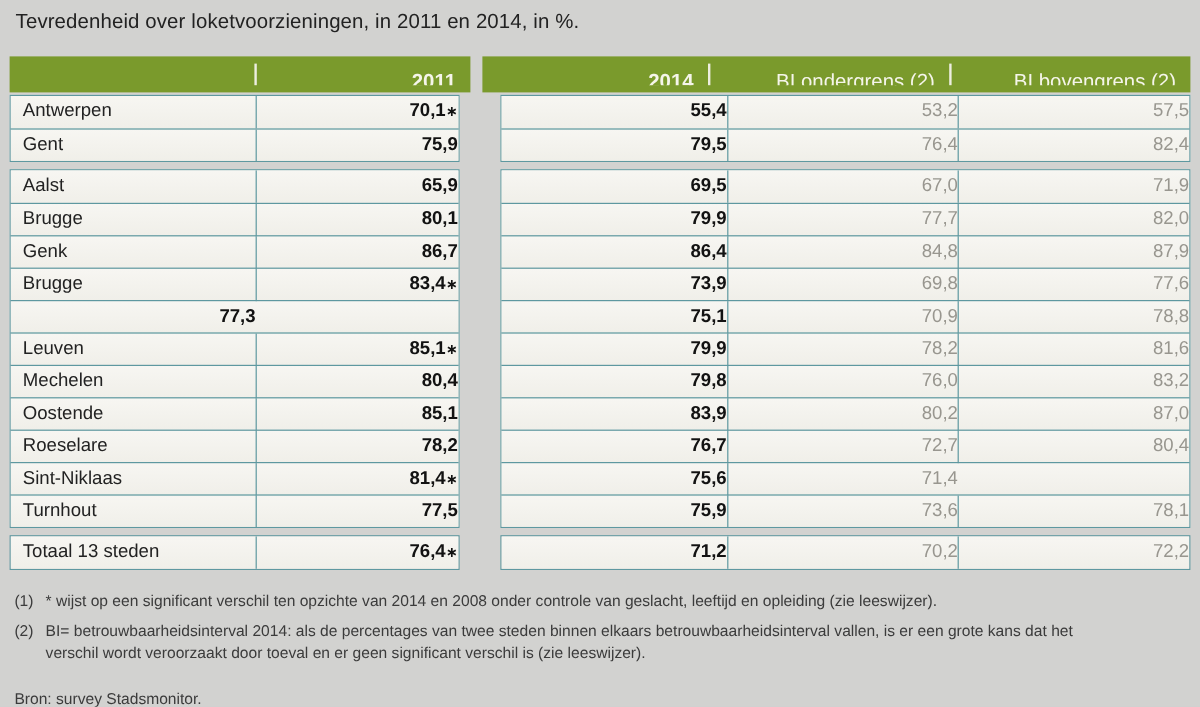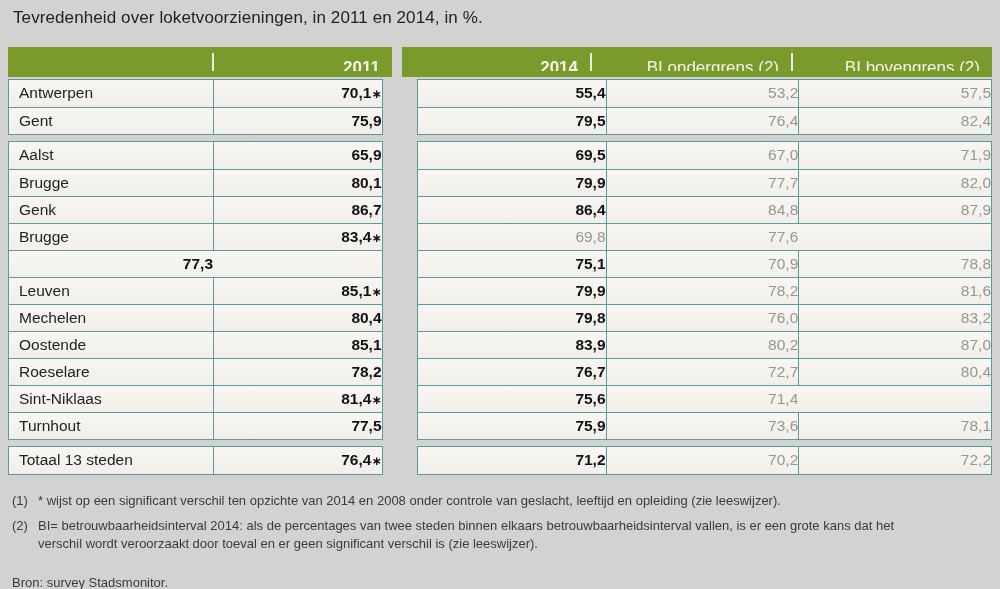--- a/index.html
+++ b/index.html
@@ -179,20 +179,21 @@
               <div class="cell val strong">79,9</div>
               <div class="cell val gray">77,7</div>
               <div class="cell val gray">82,0</div>
             </div>
             <div class="row">
               <div class="cell val strong">86,4</div>
               <div class="cell val gray">84,8</div>
               <div class="cell val gray">87,9</div>
             </div>
             <div class="row">
+              <div class="cell val strong">73,9</div>
               <div class="cell val gray">69,8</div>
               <div class="cell val gray">77,6</div>
             </div>
             <div class="row">
               <div class="cell val strong">75,1</div>
               <div class="cell val gray">70,9</div>
               <div class="cell val gray">78,8</div>
             </div>
             <div class="row">
               <div class="cell val strong">79,9</div>

